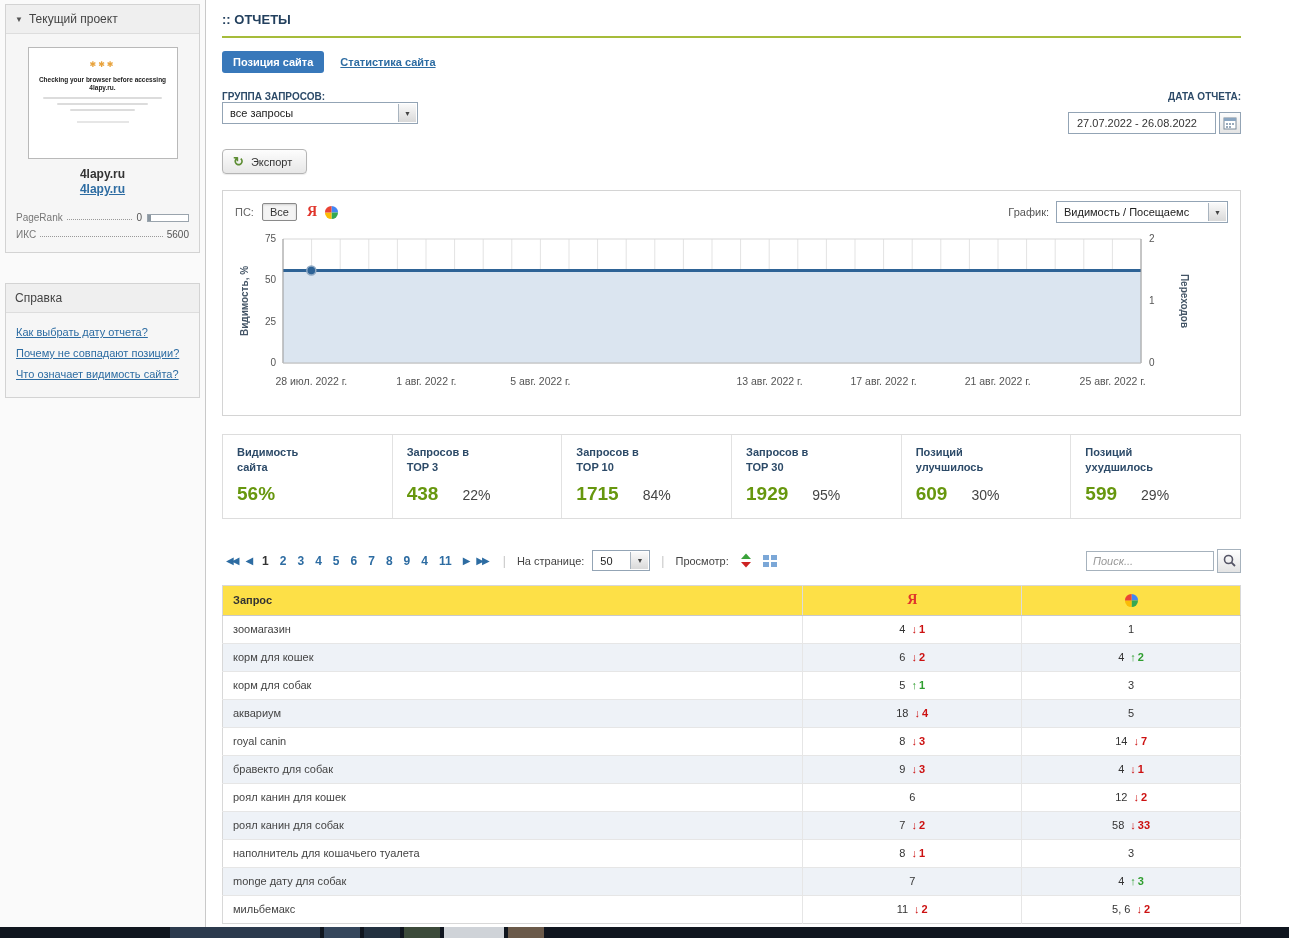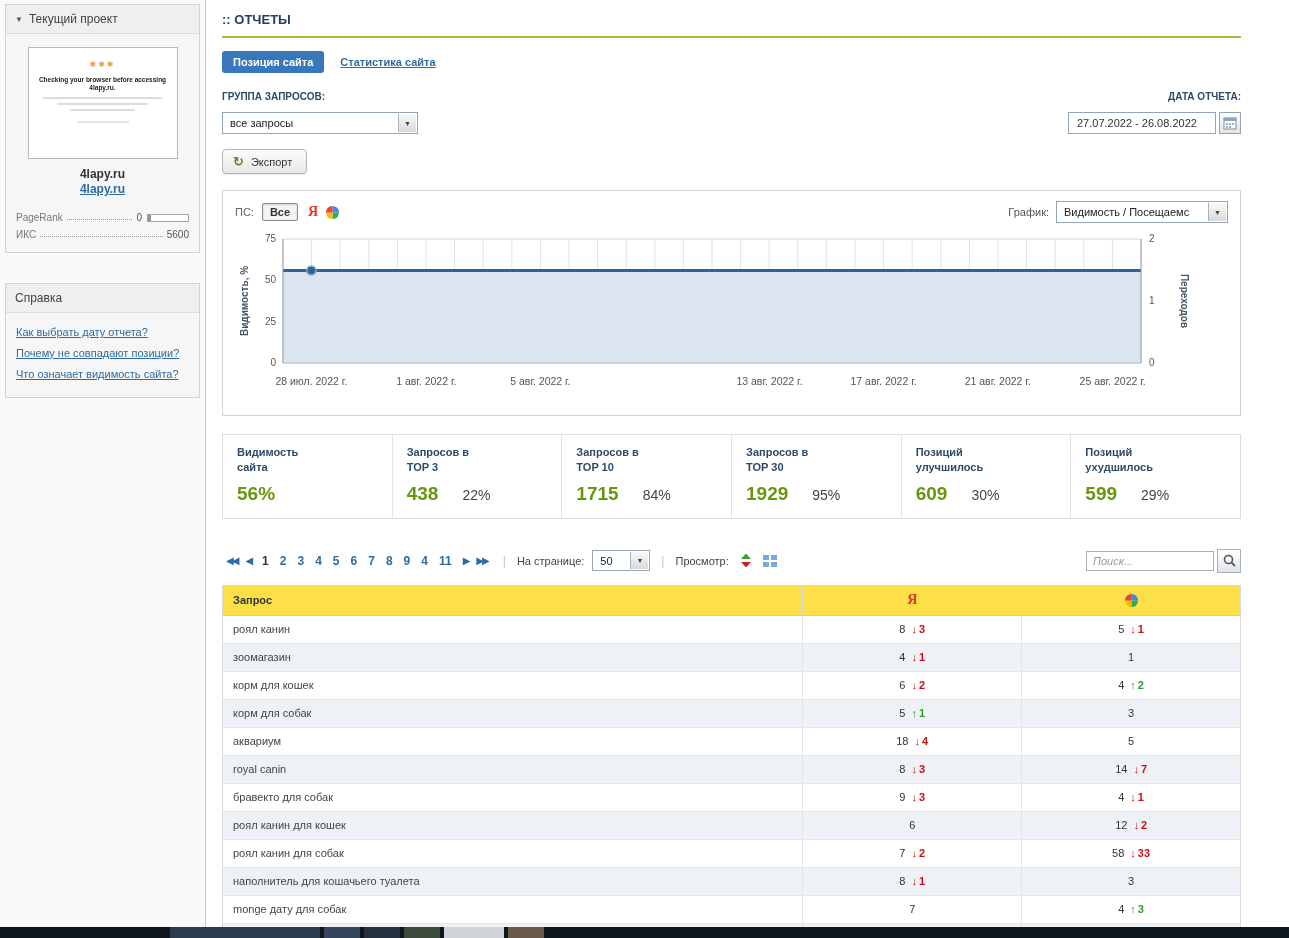--- a/index.html
+++ b/index.html
@@ -34,37 +34,37 @@
   .main { flex:1; padding:6px 48px 0 16px; min-width:0; }
   .page-title { font-size:13px; font-weight:bold; color:#23405e; padding:6px 0 9px; border-bottom:2px solid #a6bc3a; }
   .tabs { margin-top:13px; display:flex; align-items:center; }
   .tab-active { background:#3878ba; color:#fff; font-size:11px; font-weight:bold; padding:5px 11px; border-radius:3px; cursor:pointer; }
   .tab { color:#2d6ca2; font-size:11px; font-weight:bold; text-decoration:underline; margin-left:16px; cursor:pointer; }
 
   .filter-row { margin-top:18px; display:flex; justify-content:space-between; }
   .f-col { display:flex; flex-direction:column; }
   .f-col.right { align-items:flex-end; }
   .sec-label { font-size:10px; font-weight:bold; color:#2c4a68; }
-  .sel { position:relative; background:#fff; border:1px solid #93a4b5; height:22px; display:flex; align-items:center; padding:0 24px 0 7px; font-size:11px; color:#222; cursor:pointer; margin-top:10px; }
+  .sel { position:relative; background:#fff; border:1px solid #93a4b5; height:22px; display:flex; align-items:center; padding:0 24px 0 7px; font-size:11px; color:#222; cursor:pointer; }
   .sel-arrow { position:absolute; right:1px; top:1px; bottom:1px; width:18px; border-left:1px solid #a9b4bf; background:linear-gradient(#fafafa,#d9d9d9); display:flex; align-items:center; justify-content:center; font-size:7px; color:#444; }
   .sel.group { width:196px; }
   .date-wrap { display:flex; align-items:center; margin-top:10px; }
   .datebox { border:1px solid #93a4b5; background:#fff; height:22px; display:flex; align-items:center; padding:0 8px; font-size:11px; color:#333; width:148px; cursor:text; }
   .cal-btn { width:22px; height:22px; border:1px solid #93a4b5; background:linear-gradient(#fdfdfd,#e4e4e4); margin-left:3px; display:flex; align-items:center; justify-content:center; cursor:pointer; }
 
   .export-row { margin-top:15px; }
   .btn { display:inline-flex; align-items:center; gap:7px; padding:5px 14px 5px 10px; border:1px solid #b5b5b5; border-radius:4px; background:linear-gradient(#fdfdfd,#e7e7e7); font-size:11px; color:#333; cursor:pointer; box-shadow:0 1px 1px rgba(0,0,0,.08); }
   .export-ic { color:#5d8d33; font-size:13px; font-weight:bold; line-height:1; }
 
   
   .chart-panel { margin-top:16px; border:1px solid #d4d4d4; background:#fff; padding:10px 12px 6px; }
   .chart-head { display:flex; justify-content:space-between; align-items:center;gap:8px; }
   .chart-head-left { display:flex; align-items:center; }
   .ps-label { font-size:11px; color:#666; margin-right:8px; }
-  .ps-all { border:1px solid #8a8a8a; background:#f4f4f4; padding:2px 7px; font-size:11px; font-weight:bold; color:#333; cursor:pointer; box-shadow:inset 0 1px 2px rgba(0,0,0,.15); border-radius:2px; }
+  .ps-all { border:1px solid #8a8a8a; background:#f4f4f4; padding:2px 7px; font-size:11px; font-weight:normal; color:#333; cursor:pointer; box-shadow:inset 0 1px 2px rgba(0,0,0,.15); border-radius:2px; }
   .ps-ya { color:#e0352b; font-weight:bold; font-size:14px; margin:0 7px 0 10px; cursor:pointer; font-family:"Liberation Serif",serif; }
   .ps-g { cursor:pointer; display:flex; align-items:center; }
   .chart-head-right { display:flex; align-items:center; }
   .graph-label { font-size:11px; color:#555; margin-right:7px; }
   .sel.graph { width:172px; margin-top:0; }
   .chart-body { margin-top:10px; }
   .tick { font-size:10px; fill:#555; }
   .xlab { font-size:10.5px; fill:#555; }
   .ytitle { font-size:10px; fill:#445566; font-weight:bold; }
 
@@ -419,25 +419,20 @@
                   <path d="M15 8A7 7 0 0 1 8 15L8 8Z" fill="#34a853"></path>
                   <path d="M8 15A7 7 0 0 1 1 8L8 8Z" fill="#fbbc05"></path>
                   <path d="M1 8A7 7 0 0 1 8 1L8 8Z" fill="#ea4335"></path>
                 </svg>
               </span>
             </th>
         </tr>
       </thead>
       <tbody id="table-body">
           <tr>
-            <td class="q">роял канин</td>
-            <td class="pos-cell"><span class="pos">8</span><span class="arrow down">↓</span><span class="delta down">3</span></td>
-            <td class="pos-cell"><span class="pos">5</span><span class="arrow down">↓</span><span class="delta down">1</span></td>
-          </tr>
-          <tr>
             <td class="q">зоомагазин</td>
             <td class="pos-cell"><span class="pos">4</span><span class="arrow down">↓</span><span class="delta down">1</span></td>
             <td class="pos-cell"><span class="pos">1</span></td>
           </tr>
           <tr>
             <td class="q">корм для кошек</td>
             <td class="pos-cell"><span class="pos">6</span><span class="arrow down">↓</span><span class="delta down">2</span></td>
             <td class="pos-cell"><span class="pos">4</span><span class="arrow up">↑</span><span class="delta up">2</span></td>
           </tr>
           <tr>

